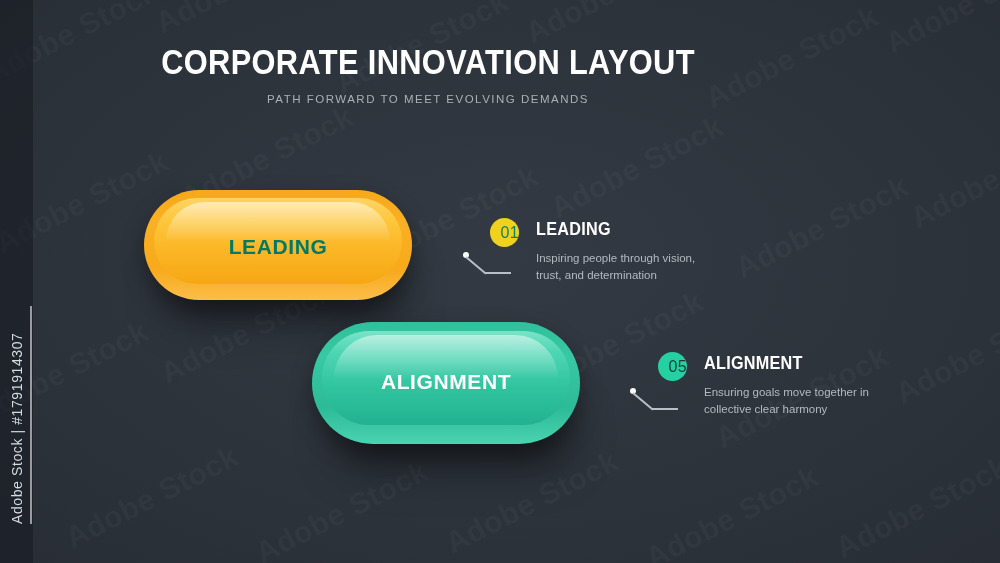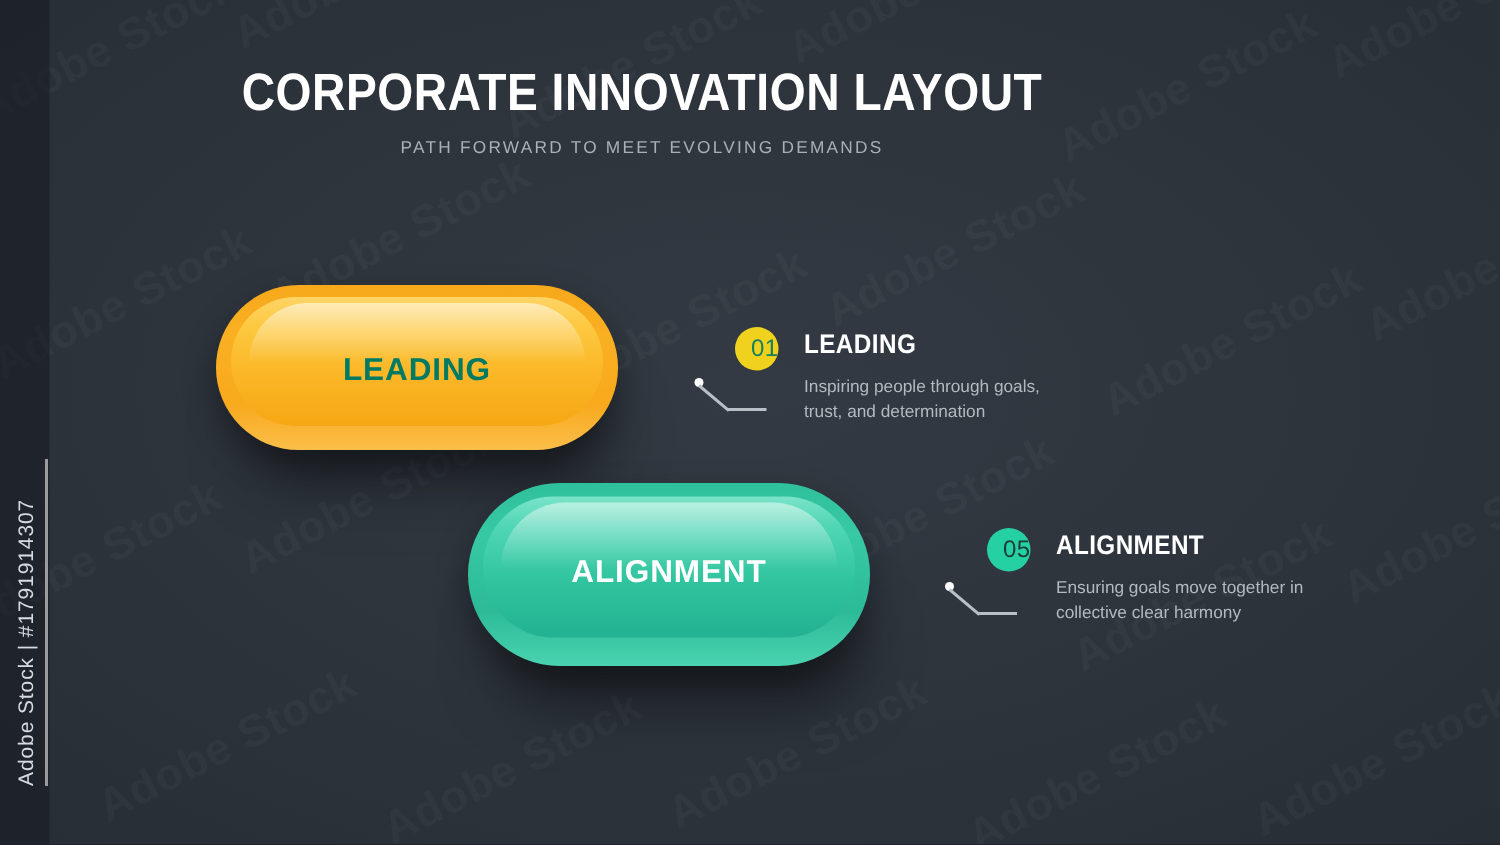--- a/index.html
+++ b/index.html
@@ -286,21 +286,21 @@
     <div class="conn-dot" style="left:0px; top:0px;"></div>
     <div class="conn-diag" style="left:3px; top:4px; width:26px; transform:rotate(40deg);"></div>
     <div class="conn-flat" style="left:22px; top:20px; width:26px;"></div>
   </div>
 
   <div class="callout" style="left:490px; top:218px; width:210px;">
     <div class="badge" style="background:#f0d21e; color:#11805f;">
       <span>01</span>
     </div>
     <div class="callout-heading">LEADING</div>
-    <div class="callout-body">Inspiring people through goals, trust, and determination</div>
+    <div class="callout-body">Inspiring people through vision, trust, and determination</div>
   </div>
 
   <div class="callout" style="left:658px; top:352px; width:215px;">
     <div class="badge" style="background:#25d0a3; color:#1d3b36;">
       <span>05</span>
     </div>
     <div class="callout-heading">ALIGNMENT</div>
     <div class="callout-body">Ensuring goals move together in collective clear harmony</div>
   </div>
 

